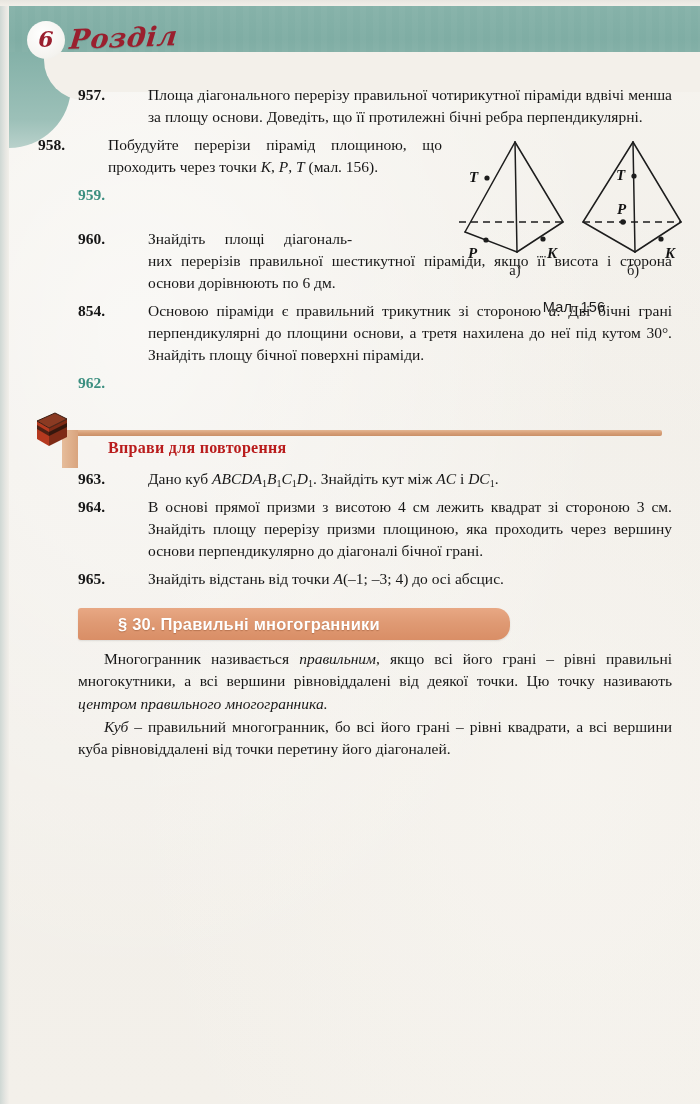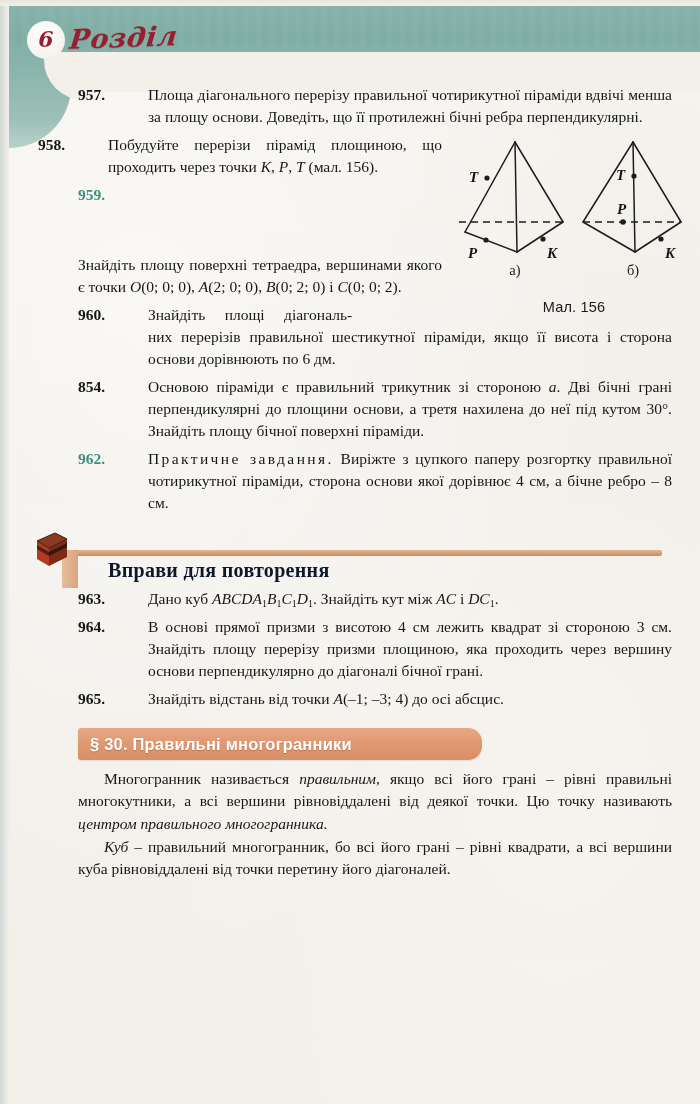--- a/index.html
+++ b/index.html
@@ -220,36 +220,37 @@
     top: 4px;
     width: 38px;
     height: 40px;
   }
   .review-title {
     position: absolute;
     left: 108px;
     top: 33px;
     font-family: "Liberation Serif", serif;
     font-weight: 700;
-    font-size: 20px;
-    color: #0f172a;
+    font-size: 16px;
+    color: #b91c1c;
     letter-spacing: .3px;
   }
 
   
   .section-banner {
     position: relative;
     margin: 18px 0 8px 78px;
     width: 404px;
     height: 32px;
     background: linear-gradient(180deg, #e8a884 0%, #df9a74 45%, #d98e66 100%);
     border-radius: 3px 14px 14px 3px;
     display: flex;
     align-items: center;
     box-shadow: 0 1px 2px rgba(0,0,0,.10);
+    padding-left: 28px;
   }
   .section-banner-text {
     color: #ffffff;
     font-family: "Liberation Sans", sans-serif;
     font-weight: 700;
     font-size: 16.5px;
     padding-left: 12px;
     letter-spacing: .2px;
     text-shadow: 0 1px 1px rgba(120,60,30,.35);
   }
@@ -343,39 +344,37 @@
       <div class="fig-title">Мал. 156</div>
     </div>
 
     <div class="prob" style="padding-right:258px;padding-left:38px;">
       <div class="prob-num">958.</div>
       <div class="prob-body">Побудуйте перерізи пірамід площиною, що проходить через точки <i>K</i>, <i>P</i>, <i>T</i> (мал. 156).</div>
     </div>
 
     <div class="prob" style="padding-right:258px;flex-direction:column;">
       <div class="prob-num teal">959.</div>
-      <div class="prob-body">Знайдіть площу поверхні тетраедра, вершинами якого є точки <i>O</i>(0; 0; 0), <i>A</i>(2; 0; 0), <i>B</i>(0; 2; 0) і <i>C</i>(0; 0; 2).</div>
     </div>
   </div>
 
   <div class="prob">
     <div class="prob-num">960.</div>
     <div class="prob-body">
       <span style="display:inline-block;width:260px;">Знайдіть&nbsp;&nbsp;&nbsp;&nbsp;&nbsp;площі&nbsp;&nbsp;&nbsp;&nbsp;&nbsp;діагональ-</span><br>них перерізів правильної шестикутної піраміди, якщо її висота і сторона основи дорівнюють по 6 дм.
     </div>
   </div>
 
   <div class="prob">
     <div class="prob-num">854.</div>
     <div class="prob-body">Основою піраміди є правильний трикутник зі стороною <i>a</i>. Дві бічні грані перпендикулярні до площини основи, а третя нахилена до неї під кутом 30°. Знайдіть площу бічної поверхні піраміди.</div>
   </div>
 
   <div class="prob">
     <div class="prob-num teal">962.</div>
-    <div class="prob-body"><span class="sp">Практичне завдання.</span> <span>Виріжте з цупкого паперу розгортку правильної чотирикутної піраміди, сторона основи якої дорівнює 4 см, а бічне ребро – 8 см.</span></div>
   </div>
 
   <div class="review-head">
     <div class="review-rule"></div>
     <div class="review-stem"></div>
 
     <svg class="cube-icon" viewBox="0 0 38 40">
       <polygon points="4,11 22,3 34,9 16,18" fill="#8a3a22"></polygon>
       <polygon points="4,11 16,18 16,36 4,29" fill="#b5391f"></polygon>
       <polygon points="16,18 34,9 34,27 16,36" fill="#7e2b16"></polygon>

